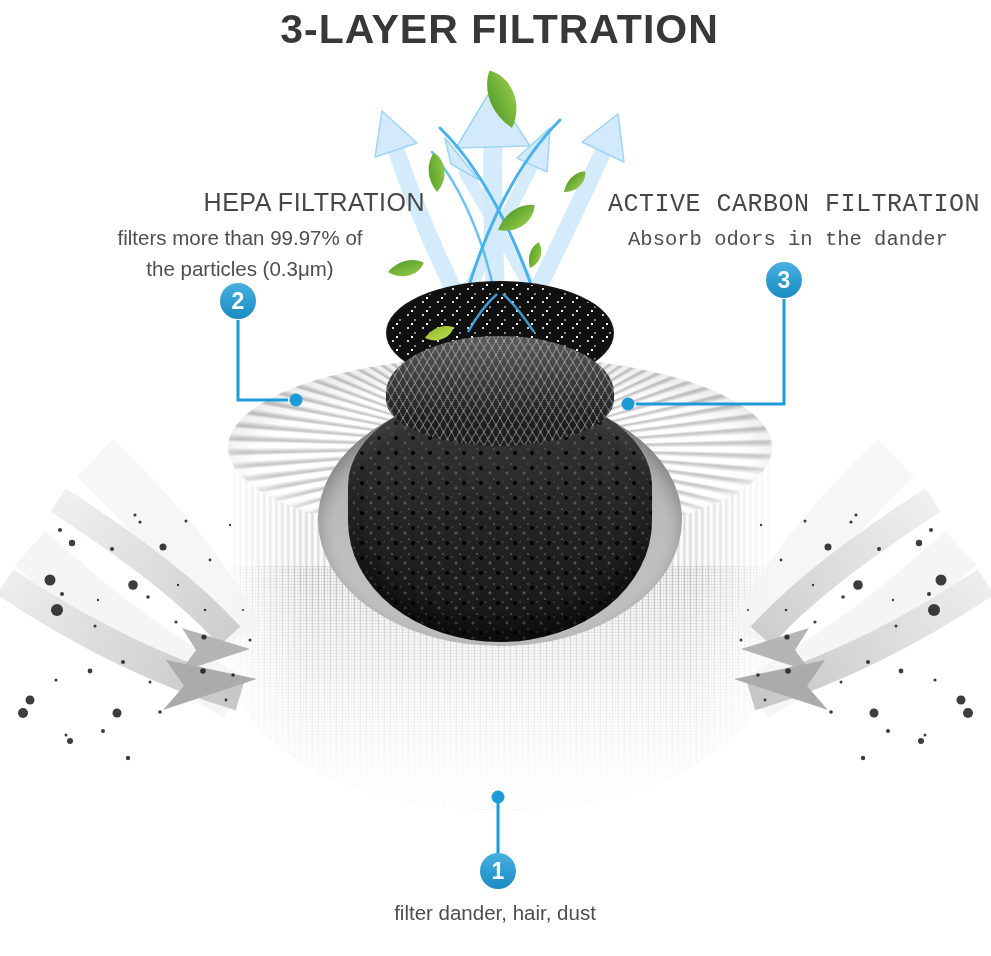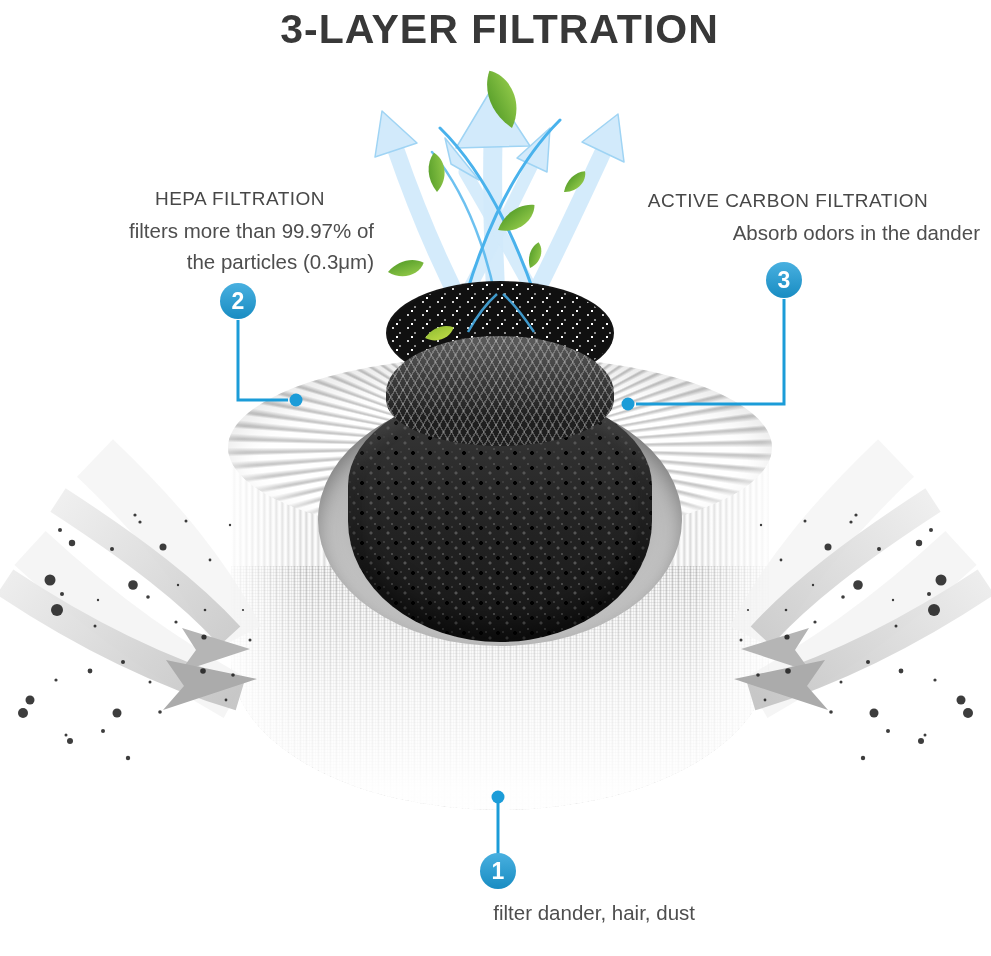--- a/index.html
+++ b/index.html
@@ -82,25 +82,25 @@
     border-radius:50% / 52% 52% 42% 42%;
     background-color:#333;
     background-image:
       repeating-linear-gradient(60deg, rgba(235,235,235,.28) 0 1.5px, transparent 1.5px 7px),
       repeating-linear-gradient(-60deg, rgba(235,235,235,.28) 0 1.5px, transparent 1.5px 7px),
       linear-gradient(180deg,#5c5c5c,#1e1e1e 75%);
   }
 
   
   .label-block{position:absolute;text-align:center;}
-  .label-heading{margin:0;font-size:19px;font-weight:normal;letter-spacing:.5px;color:var(--heading-color);}
-  .label-desc{margin:6px auto 0;font-size:20.5px;line-height:1.5;color:var(--body-color);text-align:right;}
+  .label-heading{margin:0;font-size:25px;font-weight:normal;letter-spacing:.5px;color:var(--heading-color);text-align:right;}
+  .label-desc{margin:6px auto 0;font-size:20.5px;line-height:1.5;color:var(--body-color);}
   .label-hepa{left:55px;top:188px;width:370px;}
   .label-hepa .label-desc{width:268px;}
-  .label-carbon{left:596px;top:190px;width:384px;}
+  .label-carbon{left:596px;top:190px;width:384px;font-family:Liberation Mono, monospace;}
   .label-prelim{left:295px;top:892px;width:400px;}
   .badge{
     position:absolute;width:36px;height:36px;border-radius:50%;
     background:var(--accent-blue);
     background-image:linear-gradient(180deg,rgba(255,255,255,.20),rgba(0,0,0,.10));
     color:#ffffff;font-size:23px;font-weight:bold;
     display:flex;align-items:center;justify-content:center;
   }
   .badge-hepa{left:220px;top:283px;}
   .badge-carbon{left:766px;top:262px;}

